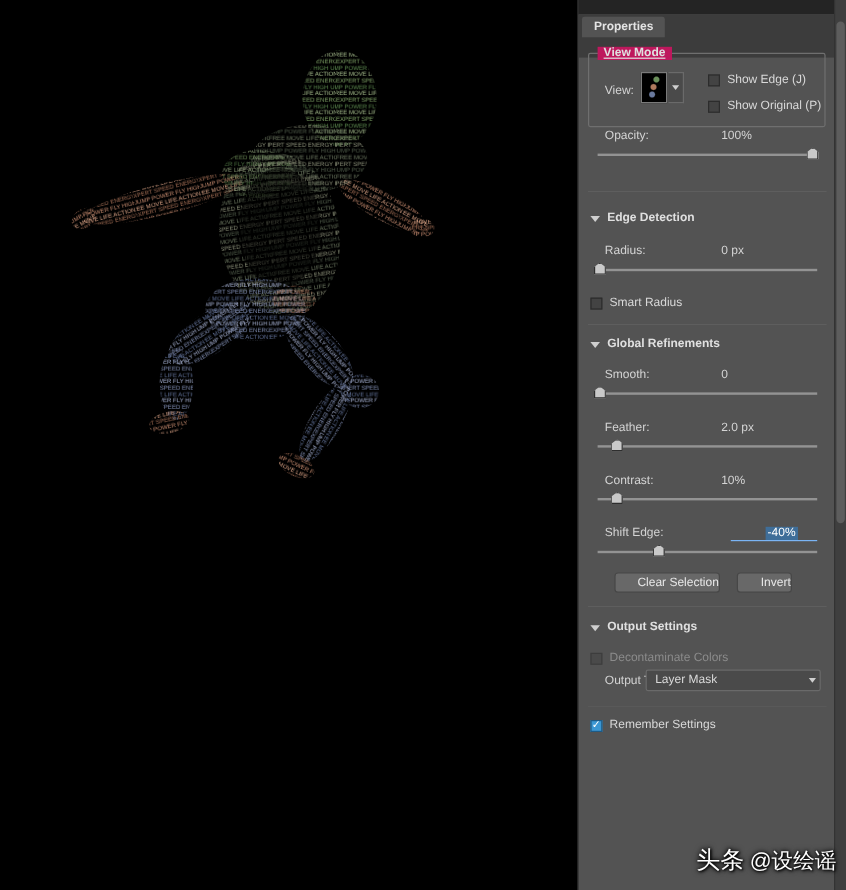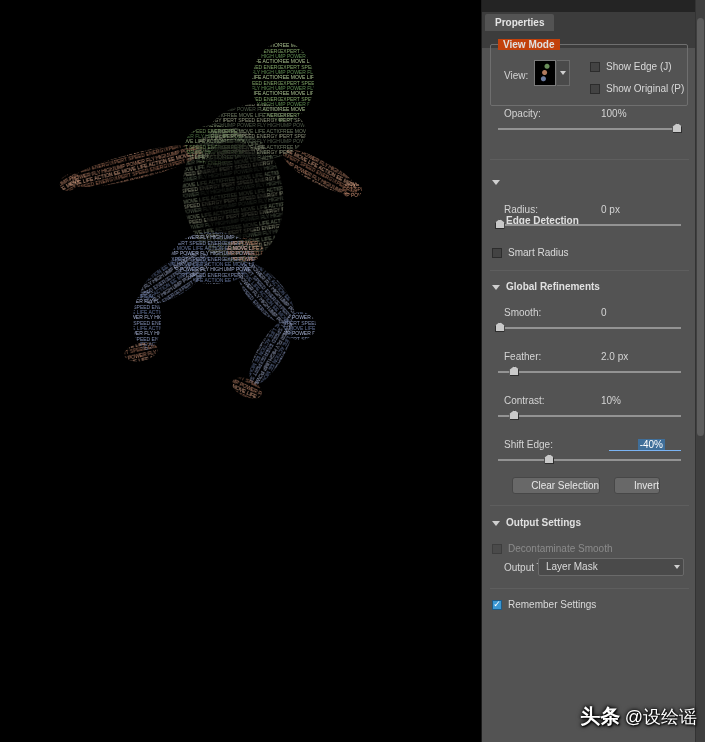--- a/index.html
+++ b/index.html
@@ -17,22 +17,22 @@
   .tabstrip { position:absolute; left:0; top:0; right:0; height:12px; background:#242424; }
   .tabrow { position:absolute; left:0; top:12px; right:0; height:36px; background:#3c3c3c; }
   .tab { position:absolute; left:3px; top:2px; height:17px; padding:3px 10px 0 10px;
     background:#535353; color:#e4e4e4; font-weight:bold; font-size:10px; border-radius:2px 2px 0 0; }
 
   .divider { position:absolute; left:8px; right:16px; height:1px; background:#464646; border-bottom:1px solid #5e5e5e; }
 
   
   .groupbox { position:absolute; left:8px; top:44px; width:198px; height:62px;
     border:1px solid #6f6f6f; border-radius:2px; }
-  .legend { position:absolute; left:16px; top:39px; background:#c2410c; padding:0 5px;
-    font-weight:bold; color:#e0e0e0; }
+  .legend { position:absolute; left:16px; top:39px; background:#be185d; padding:0 5px;
+    font-weight:bold; color:#e0e0e0;text-decoration:underline; }
 
   .lbl { position:absolute; color:#d4d4d4; white-space:nowrap; }
   .val { position:absolute; right:40px; width:64px; color:#d4d4d4; white-space:nowrap; }
   .val.hl { background:#3f6e99; color:#fff; padding:0 2px; width:auto; }
   .sec-title { position:absolute; left:24px; font-weight:bold; color:#e0e0e0; }
   .chev { position:absolute; left:10px; width:0; height:0;
     border-left:4px solid transparent; border-right:4px solid transparent; border-top:5px solid #cfcfcf; }
 
   
   .slider { position:absolute; left:16px; right:24px; height:12px; }
@@ -72,21 +72,21 @@
 
   .underline-hl { position:absolute; right:24px; width:72px; top:450px; height:1px; background:#7ab4f5; }
 
   
   .scrollbar { position:absolute; right:0; top:0; width:10px; height:742px; background:#3f3f3f; border-left:1px solid #333; }
   .scroll-thumb { position:absolute; left:1px; right:1px; top:18px; height:418px; background:#5d5d5d; border-radius:5px; }
 
   
   #watermark { position:absolute; right:8px; bottom:12px; color:#fff; white-space:nowrap;
     text-shadow:0 0 5px #000, 0 0 3px #000, 1px 1px 2px #000; }
-  #watermark .brand { font-size:20px; font-weight:bold; }
+  #watermark .brand { font-size:20px; font-weight:normal; }
   #watermark .handle { font-size:18px; }
 </style>
 </head>
 <body>
 
 <div id="stage">
 
   <div id="canvas">
     <svg id="figure-svg" width="481" height="742" viewBox="0 0 481 742">
       <defs>
@@ -166,21 +166,21 @@
     <div class="lbl" style="left:22px; top:108px;">Opacity:</div>
     <div class="val" style="top:108px;">100%</div>
     <div class="slider" style="top:122px;">
       <div class="track"></div>
       <div class="thumb" style="left: 98%;"></div>
     </div>
 
     <div class="divider" style="top:159px;"></div>
 
     <div class="chev" style="top:180px;"></div>
-    <div class="sec-title" style="top:176px;margin-top:39px;">Edge Detection</div>
+    <div class="sec-title" style="top:176px;">Edge Detection</div>
     <div class="lbl" style="left:22px; top:204px;">Radius:</div>
     <div class="val" style="top:204px;">0 px</div>
     <div class="slider" style="top:218px;">
       <div class="track"></div>
       <div class="thumb" style="left: 1%;"></div>
     </div>
     <div class="cbrow" style="left:10px; top:247px;">
       <span class="cb"></span>
       <span>Smart Radius</span>
     </div>
@@ -222,21 +222,21 @@
     <div class="btn" style="left:30px; top:477px; width:88px;">Clear Selection</div>
     <div class="btn" style="left:132px; top:477px; width:46px;">Invert</div>
 
     <div class="divider" style="top:505px;"></div>
 
     <div class="chev" style="top:521px;"></div>
     <div class="sec-title" style="top:517px;">Output Settings</div>
 
     <div class="cbrow disabled" style="left:10px; top:543px;">
       <span class="cb"></span>
-      <span>Decontaminate Smooth</span>
+      <span>Decontaminate Colors</span>
     </div>
 
     <div class="lbl" style="left:22px; top:562px;">Output To:</div>
     <div class="odrop">
       <span>Layer Mask</span>
       <i></i>
     </div>
 
     <div class="divider" style="top:588px;"></div>
 

